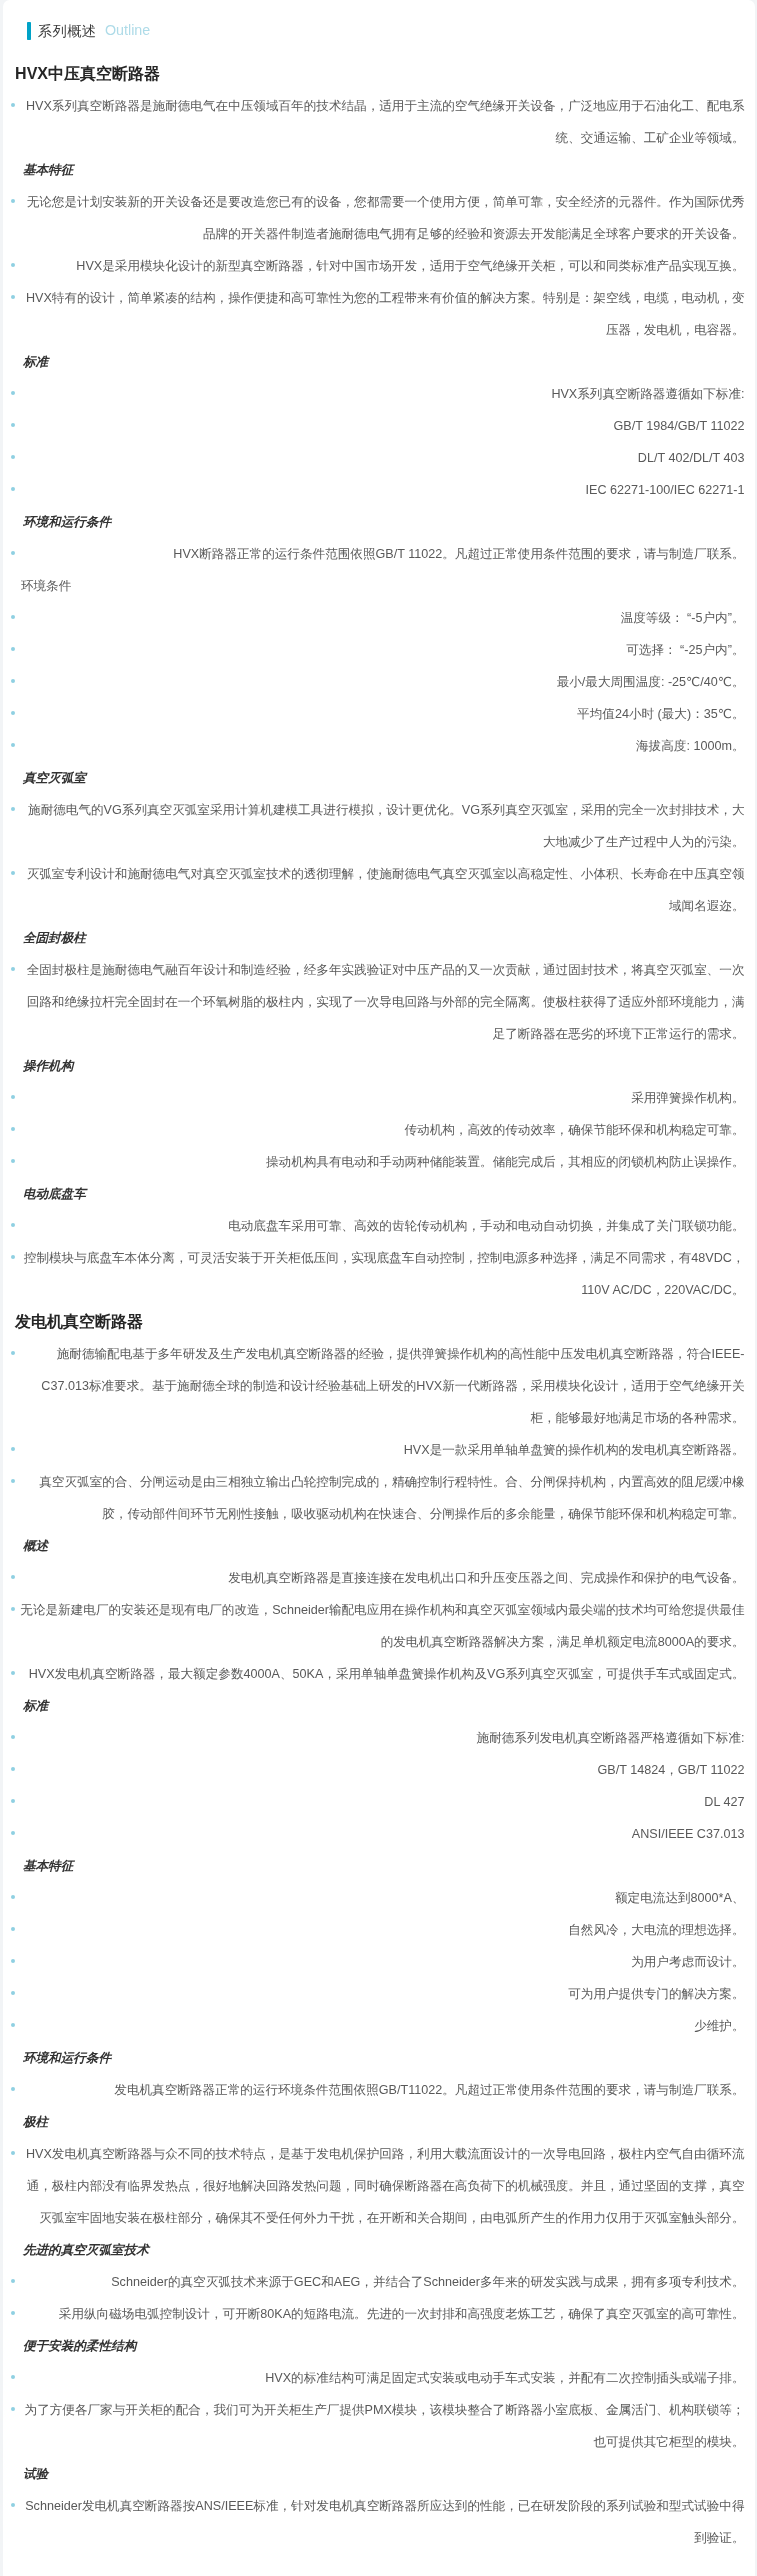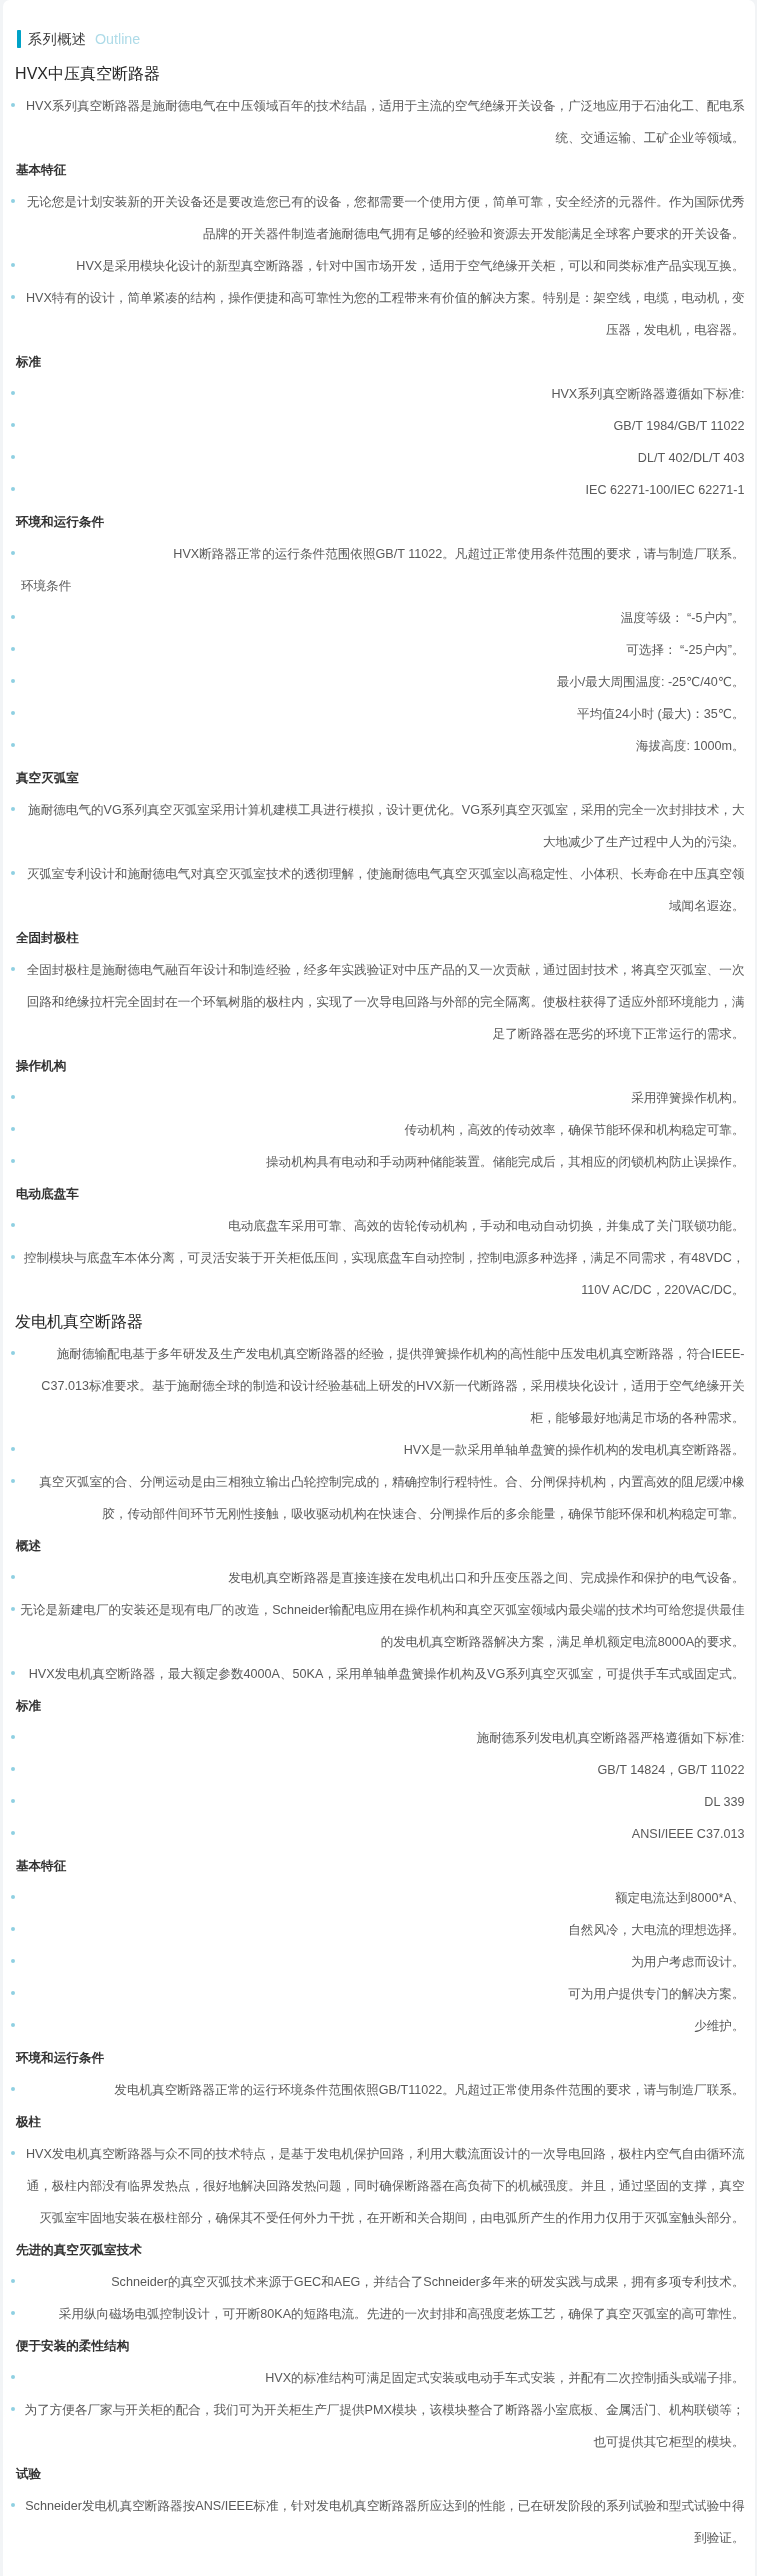--- a/index.html
+++ b/index.html
@@ -16,54 +16,54 @@
   }
   .card {
     background: #ffffff;
     margin: 0 2.5px;
     border-radius: 6.7px 6.7px 0 0;
     padding: 22px 10px 25px 8.4px;
     min-height: 2571px;
   }
   .doc-header {
     display: flex;
-    align-items: center;
     height: 34px;
-    margin-left: 6px;
+    margin-left: 16px;
   }
   .accent-bar {
     width: 4.2px;
     height: 17.7px;
     margin-right: 6.7px;
     border-radius: 0.8px;
   }
   .hdr-zh {
     font-size: 14.3px;
     color: #3d3d3d;
     letter-spacing: 0.4px;
   }
   .hdr-en {
     font-size: 14.3px;
     color: #aedbe8;
     margin-left: 8.4px;
   }
   .content { margin-top: 1.7px; }
   .h2 {
     font-size: 16px;
-    font-weight: normal;
+    font-weight: bold;
     color: #262626;
     line-height: 32px;
     margin-left: 4.2px;
   }
   .h3 {
     font-size: 12.6px;
     font-weight: bold;
     color: #333333;
     line-height: 32px;
-    margin-left: 5px;
+    margin-left: 12px;
+    font-style: italic;
   }
   .plain {
     font-size: 12.6px;
     color: #595959;
     line-height: 32px;
     margin-left: 10px;
   }
   .bullet-item {
     position: relative;
     padding-left: 6.7px;
@@ -129,21 +129,21 @@
         <div class="bullet-item"><span class="dot" style="background: rgb(143, 208, 226);"></span><span>施耐德输配电基于多年研发及生产发电机真空断路器的经验，提供弹簧操作机构的高性能中压发电机真空断路器，符合IEEE-C37.013标准要求。基于施耐德全球的制造和设计经验基础上研发的HVX新一代断路器，采用模块化设计，适用于空气绝缘开关柜，能够最好地满足市场的各种需求。</span></div>
         <div class="bullet-item"><span class="dot" style="background: rgb(143, 208, 226);"></span><span>HVX是一款采用单轴单盘簧的操作机构的发电机真空断路器。</span></div>
         <div class="bullet-item"><span class="dot" style="background: rgb(143, 208, 226);"></span><span>真空灭弧室的合、分闸运动是由三相独立输出凸轮控制完成的，精确控制行程特性。合、分闸保持机构，内置高效的阻尼缓冲橡胶，传动部件间环节无刚性接触，吸收驱动机构在快速合、分闸操作后的多余能量，确保节能环保和机构稳定可靠。</span></div>
         <div class="h3">概述</div>
         <div class="bullet-item"><span class="dot" style="background: rgb(143, 208, 226);"></span><span>发电机真空断路器是直接连接在发电机出口和升压变压器之间、完成操作和保护的电气设备。</span></div>
         <div class="bullet-item"><span class="dot" style="background: rgb(143, 208, 226);"></span><span>无论是新建电厂的安装还是现有电厂的改造，Schneider输配电应用在操作机构和真空灭弧室领域内最尖端的技术均可给您提供最佳的发电机真空断路器解决方案，满足单机额定电流8000A的要求。</span></div>
         <div class="bullet-item"><span class="dot" style="background: rgb(143, 208, 226);"></span><span>HVX发电机真空断路器，最大额定参数4000A、50KA，采用单轴单盘簧操作机构及VG系列真空灭弧室，可提供手车式或固定式。</span></div>
         <div class="h3">标准</div>
         <div class="bullet-item"><span class="dot" style="background: rgb(143, 208, 226);"></span><span>施耐德系列发电机真空断路器严格遵循如下标准:</span></div>
         <div class="bullet-item"><span class="dot" style="background: rgb(143, 208, 226);"></span><span>GB/T 14824，GB/T 11022</span></div>
-        <div class="bullet-item"><span class="dot" style="background: rgb(143, 208, 226);"></span><span>DL 339</span></div>
+        <div class="bullet-item"><span class="dot" style="background: rgb(143, 208, 226);"></span><span>DL 427</span></div>
         <div class="bullet-item"><span class="dot" style="background: rgb(143, 208, 226);"></span><span>ANSI/IEEE C37.013</span></div>
         <div class="h3">基本特征</div>
         <div class="bullet-item"><span class="dot" style="background: rgb(143, 208, 226);"></span><span>额定电流达到8000*A、</span></div>
         <div class="bullet-item"><span class="dot" style="background: rgb(143, 208, 226);"></span><span>自然风冷，大电流的理想选择。</span></div>
         <div class="bullet-item"><span class="dot" style="background: rgb(143, 208, 226);"></span><span>为用户考虑而设计。</span></div>
         <div class="bullet-item"><span class="dot" style="background: rgb(143, 208, 226);"></span><span>可为用户提供专门的解决方案。</span></div>
         <div class="bullet-item"><span class="dot" style="background: rgb(143, 208, 226);"></span><span>少维护。</span></div>
         <div class="h3">环境和运行条件</div>
         <div class="bullet-item"><span class="dot" style="background: rgb(143, 208, 226);"></span><span>发电机真空断路器正常的运行环境条件范围依照GB/T11022。凡超过正常使用条件范围的要求，请与制造厂联系。</span></div>
         <div class="h3">极柱</div>

